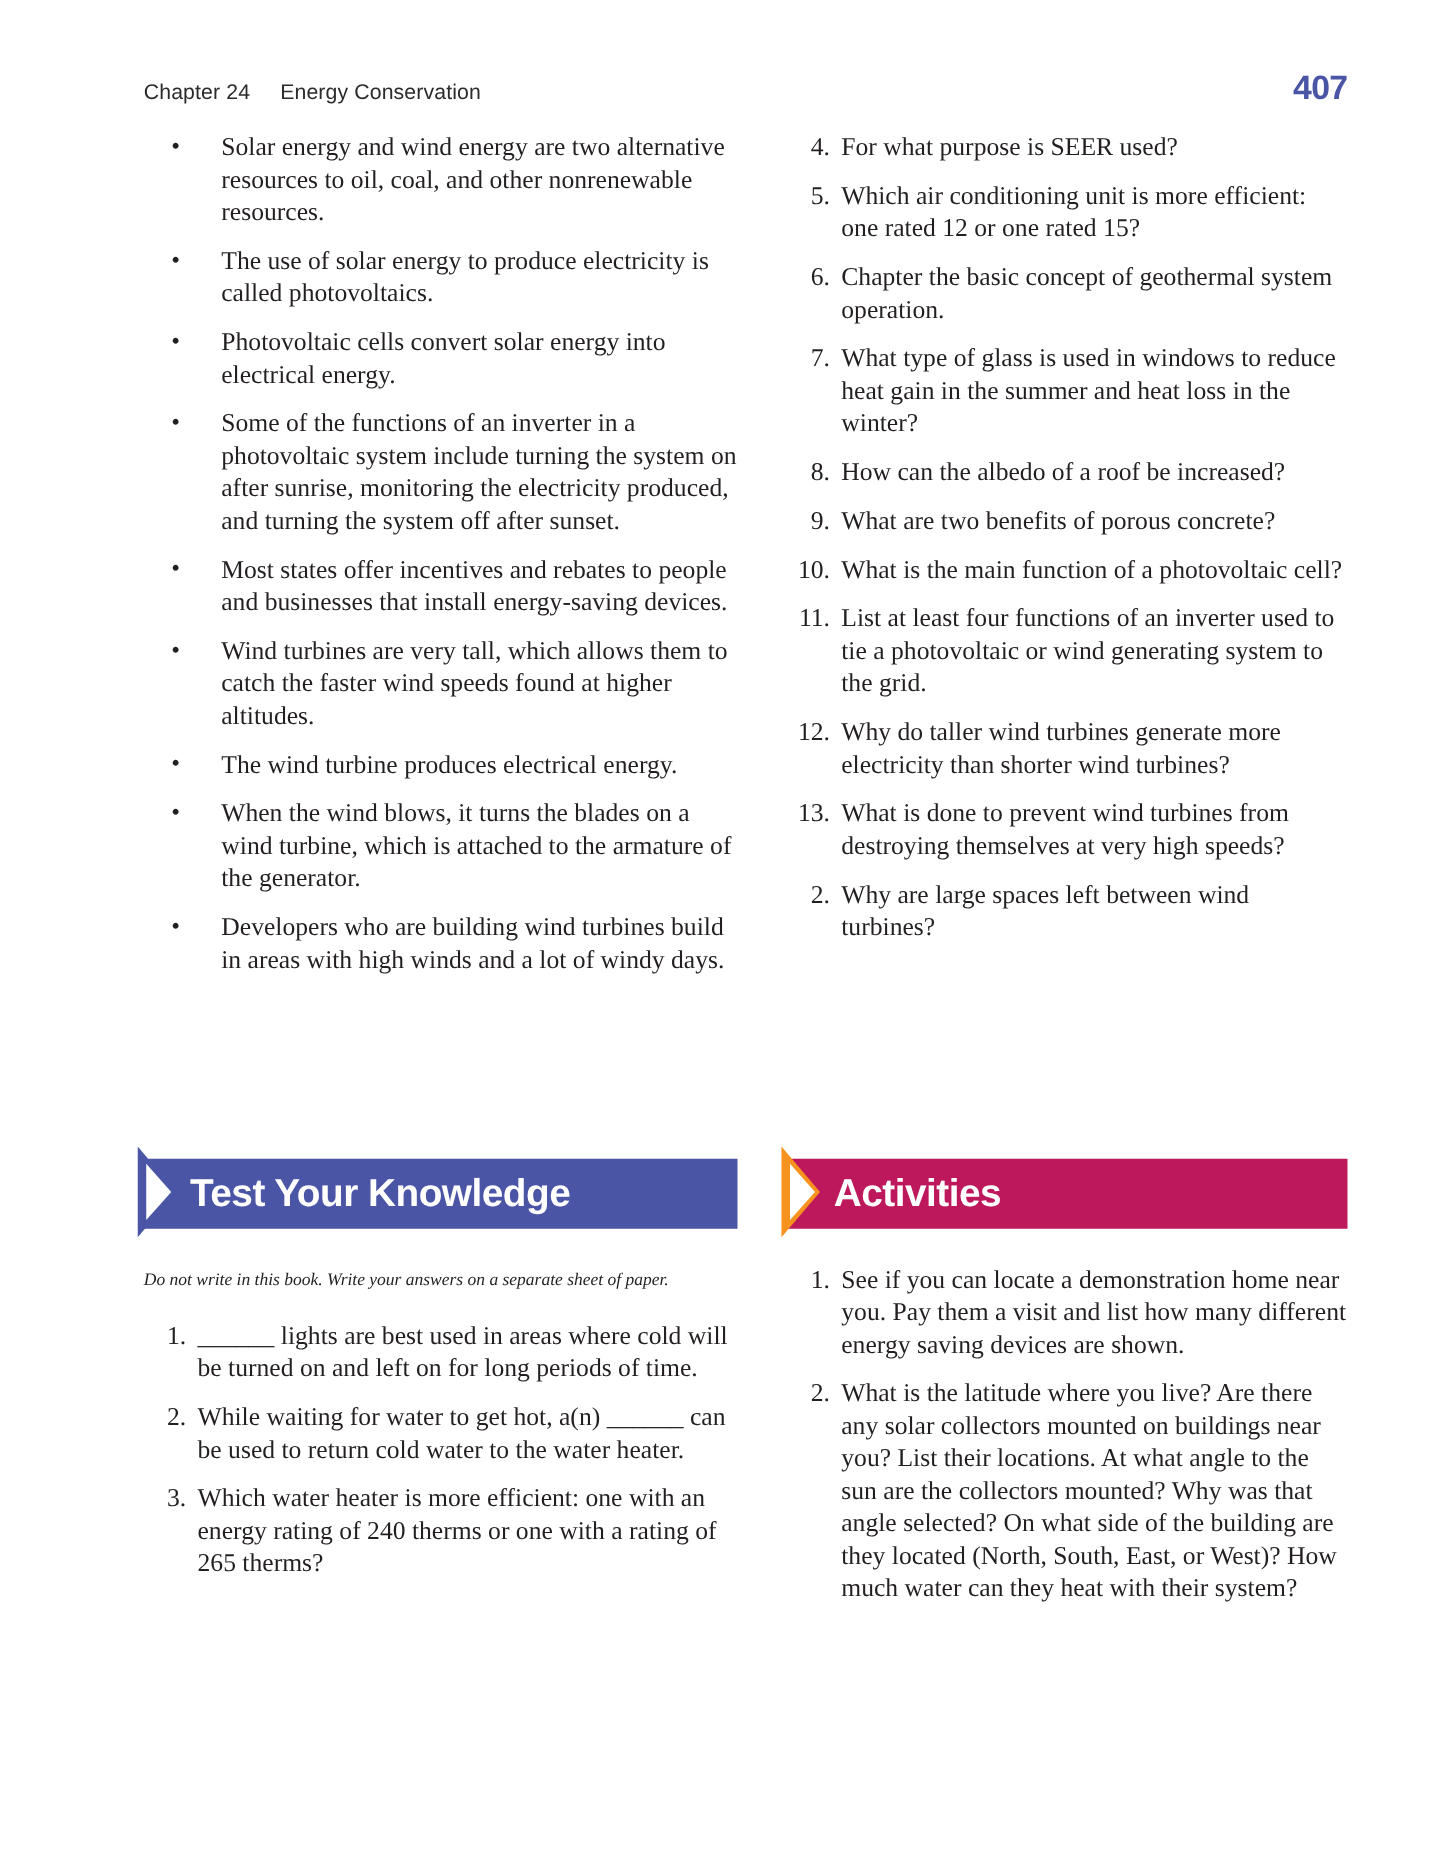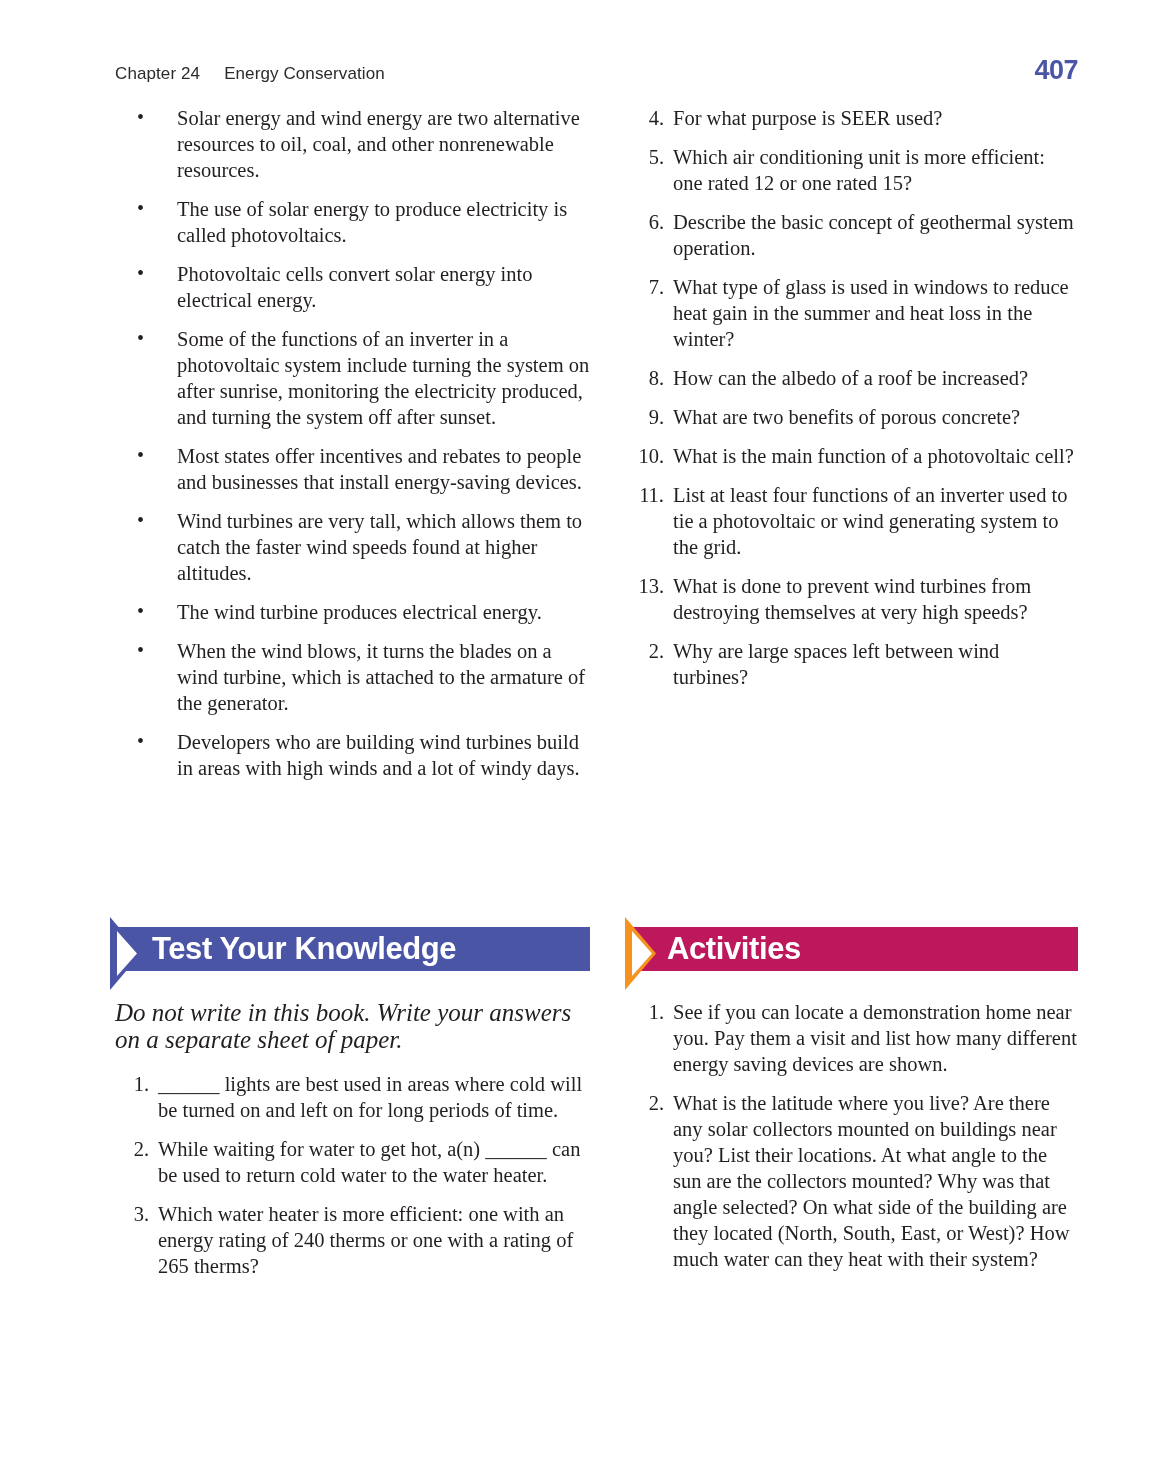--- a/index.html
+++ b/index.html
@@ -28,28 +28,28 @@
   ul.bullets .marker{position:absolute;left:22px;top:-1px;font-size:20px;}
   .it{}
 
   
   ol.numlist{list-style:none;margin:0;padding:0;}
   ol.numlist li{display:grid;grid-template-columns:34px 1fr;column-gap:9px;margin-bottom:13px;}
   ol.numlist .num{text-align:right;}
 
   
   .banner-row{display:grid;grid-template-columns:475px 1fr;column-gap:40px;margin-top:0;}
-  .banner{position:relative;height:44px;display:flex;align-items:center;padding-left:37px;box-sizing:border-box;}
+  .banner{position:relative;height:56px;display:flex;align-items:center;padding-left:37px;box-sizing:border-box;}
   .banner.blue{background:#4a55a6;}
   .banner.orange{background:#be185d;}
   .banner .title{font-family:"Liberation Sans", sans-serif;font-weight:bold;font-size:31px;color:#ffffff;letter-spacing:-.4px;white-space:nowrap;}
   .banner svg{position:absolute;left:-5px;top:-10px;}
 
   
-  .note{font-style:italic;font-size:25px;line-height:27px;margin:6px 0 18px 0;}
+  .note{font-style:italic;font-size:14px;line-height:27px;margin:6px 0 18px 0;}
   .tyk-list li{grid-template-columns:47px 1fr;column-gap:15px;}
 </style>
 </head>
 <body>
 
 <div class="page">
 
   <div class="hdr">
     <div class="hdr-left">
       <span>Chapter 24</span>
@@ -103,41 +103,45 @@
       <li>
         <span class="num">4.</span>
         <span>For what purpose is SEER used?</span>
       </li>
       <li>
         <span class="num">5.</span>
         <span>Which air conditioning unit is more efficient: one rated 12 or one rated 15?</span>
       </li>
       <li>
         <span class="num">6.</span>
-        <span>Describe the basic concept of geothermal system operation.</span>
+        <span>Chapter the basic concept of geothermal system operation.</span>
       </li>
       <li>
         <span class="num">7.</span>
         <span>What type of glass is used in windows to reduce heat gain in the summer and heat loss in the winter?</span>
       </li>
       <li>
         <span class="num">8.</span>
         <span>How can the albedo of a roof be increased?</span>
       </li>
       <li>
         <span class="num">9.</span>
         <span>What are two benefits of porous concrete?</span>
       </li>
       <li>
         <span class="num">10.</span>
         <span>What is the main function of a photovoltaic cell?</span>
       </li>
       <li>
         <span class="num">11.</span>
         <span>List at least four functions of an inverter used to tie a photovoltaic or wind generating system to the grid.</span>
+      </li>
+      <li>
+        <span class="num">12.</span>
+        <span>Why do taller wind turbines generate more electricity than shorter wind turbines?</span>
       </li>
       <li>
         <span class="num">13.</span>
         <span>What is done to prevent wind turbines from destroying themselves at very high speeds?</span>
       </li>
       <li>
         <span class="num">2.</span>
         <span>Why are large spaces left between wind turbines?</span>
       </li>
     </ol>

